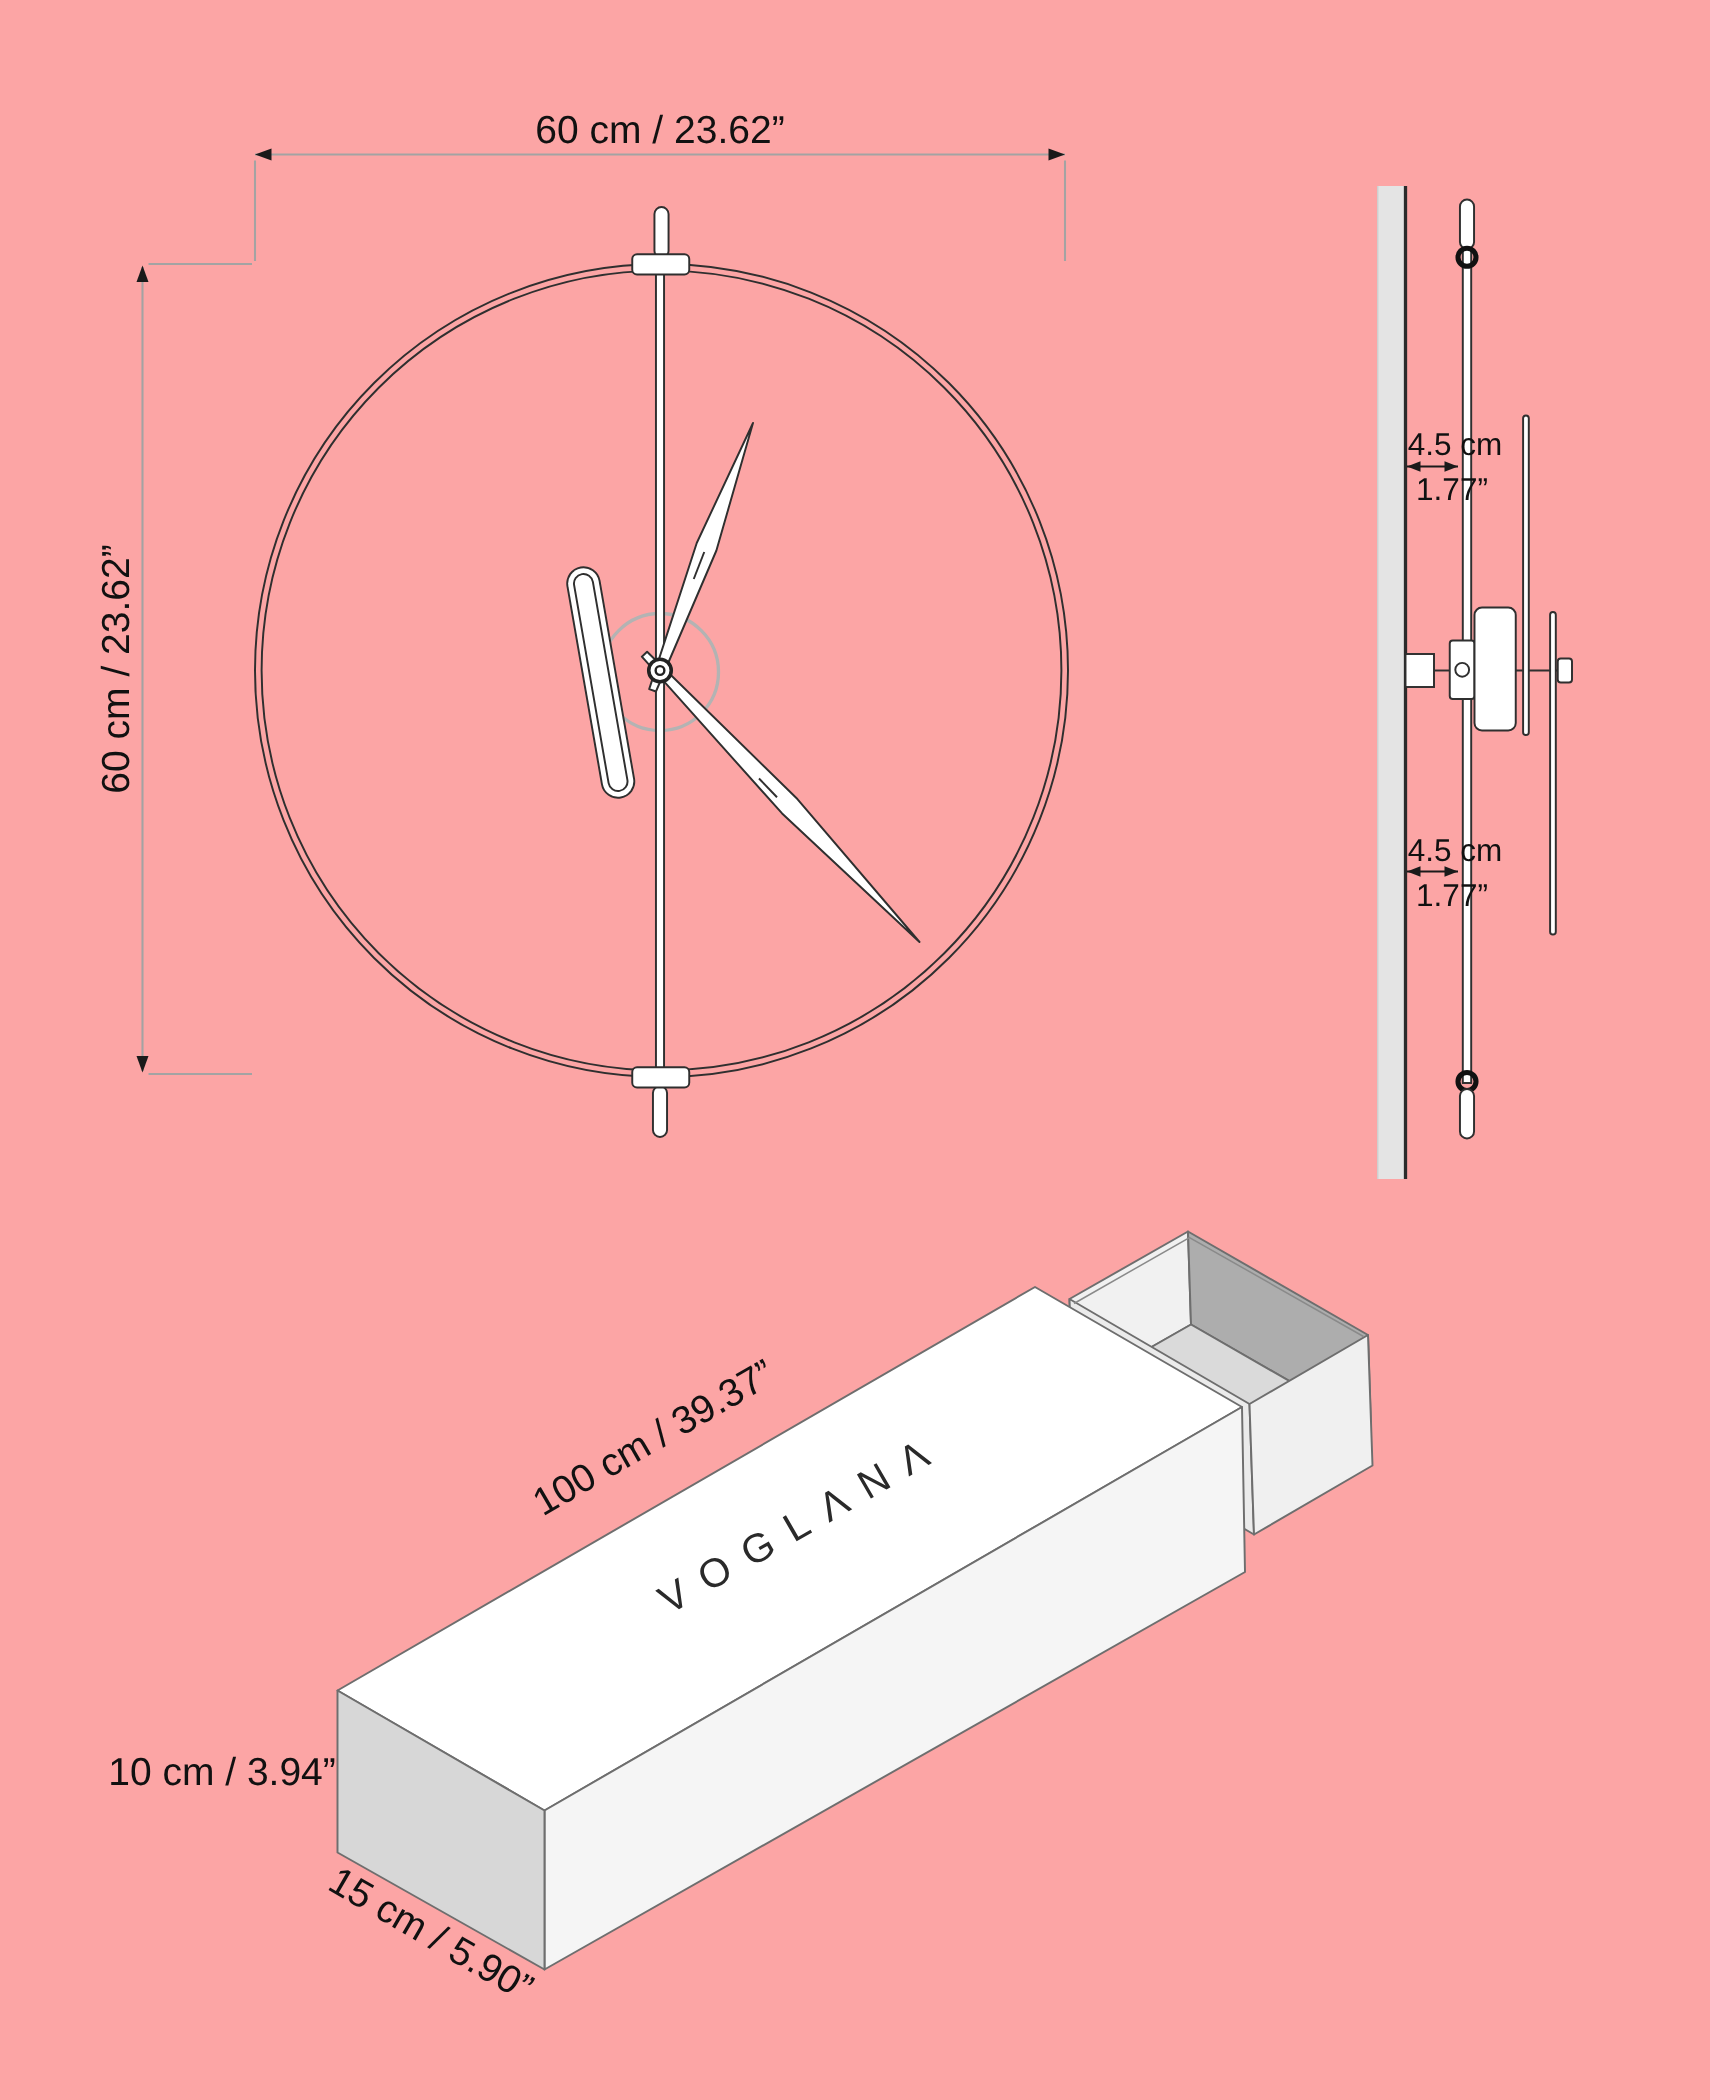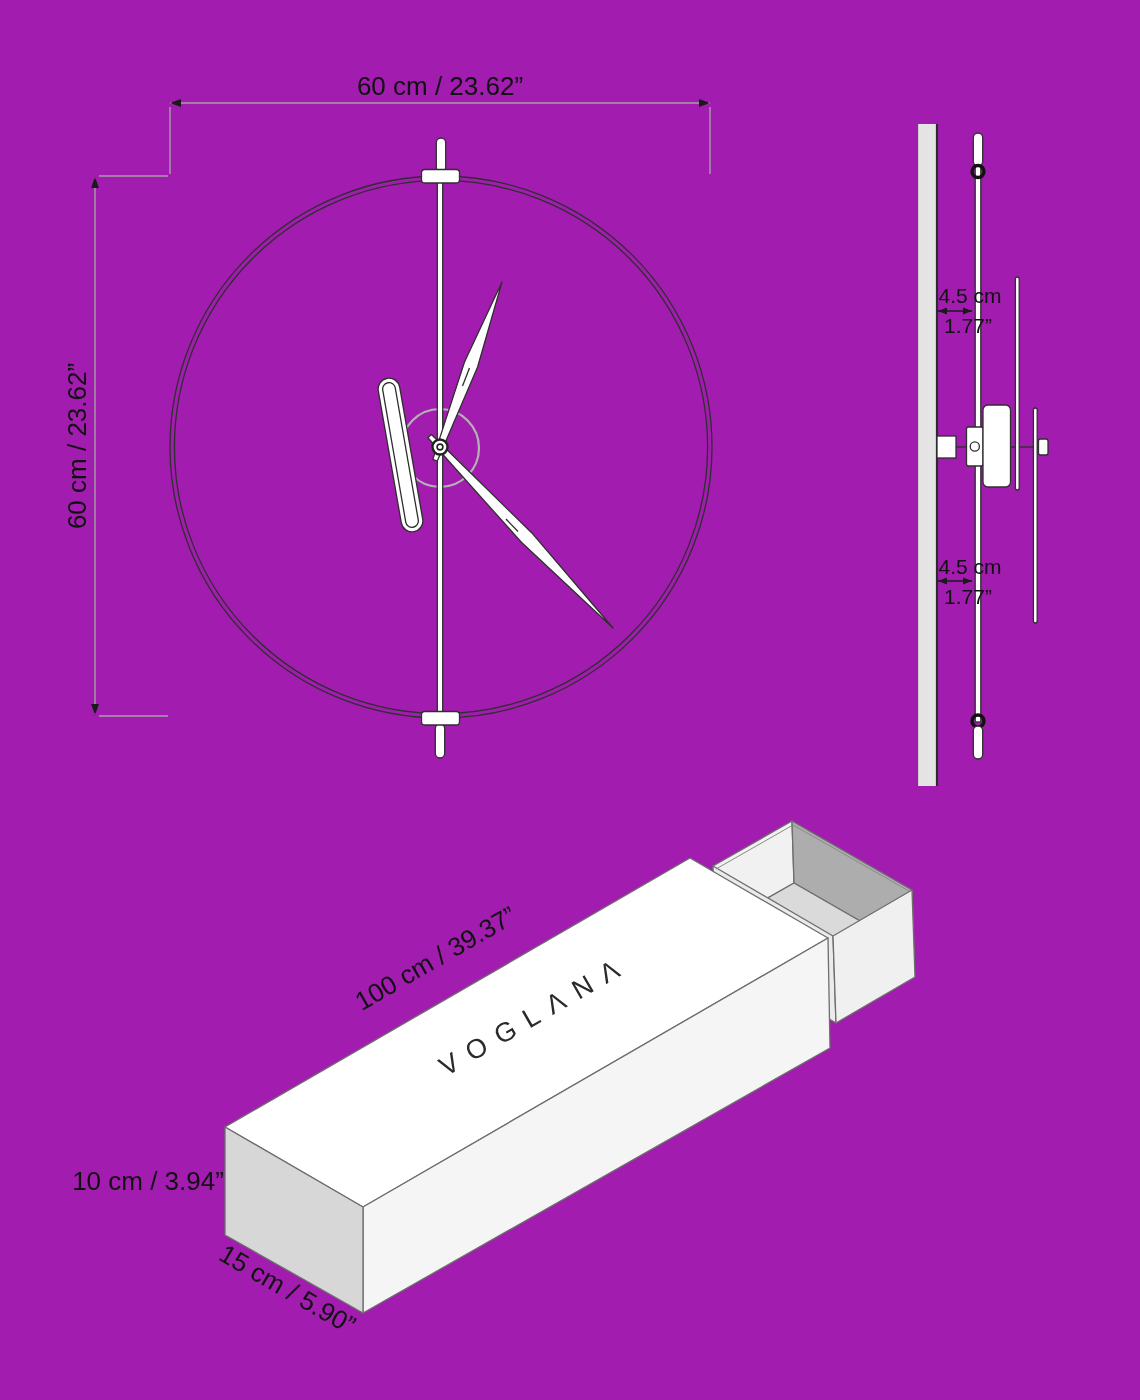--- a/index.html
+++ b/index.html
@@ -1,16 +1,16 @@
 <!DOCTYPE html>
 <html><head>
 <meta charset="utf-8">
 <style>
   html,body{margin:0;padding:0;background:#ffffff;}
-  .canvas{position:relative;width:1140px;height:1400px;background:#a21caf;overflow:hidden;
+  .canvas{position:relative;width:1140px;height:1400px;background:#fca5a5;overflow:hidden;
           font-family:"Liberation Sans", sans-serif;}
   svg{position:absolute;left:0;top:0;}
   .obj{fill:none;stroke:#2f2f2f;stroke-width:1.3;}
   .objf{fill:#ffffff;stroke:#2f2f2f;stroke-width:1.3;}
   .dim{stroke:#a3a3a3;stroke-width:1.4;fill:none;}
   .arr{fill:#1a1a1a;stroke:none;}
   .dimtext{font-family:"Liberation Sans",sans-serif;font-size:26px;fill:#111111;}
   .dimsmall{font-family:"Liberation Sans",sans-serif;font-size:21px;fill:#111111;}
   .boxface{stroke:#6e6e6e;stroke-width:1.3;stroke-linejoin:round;}
   .brand{font-family:"Liberation Sans",sans-serif;font-size:27px;letter-spacing:12px;

